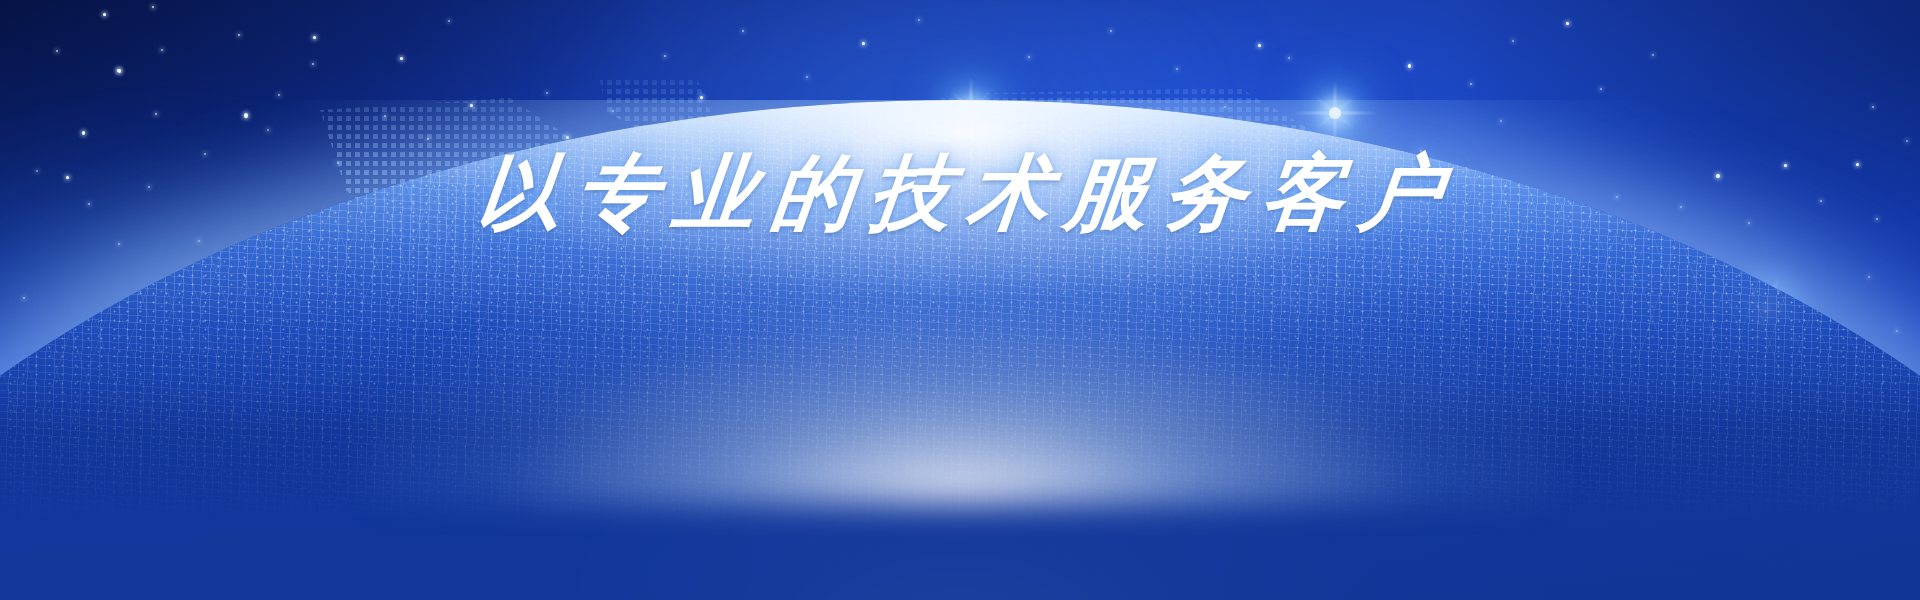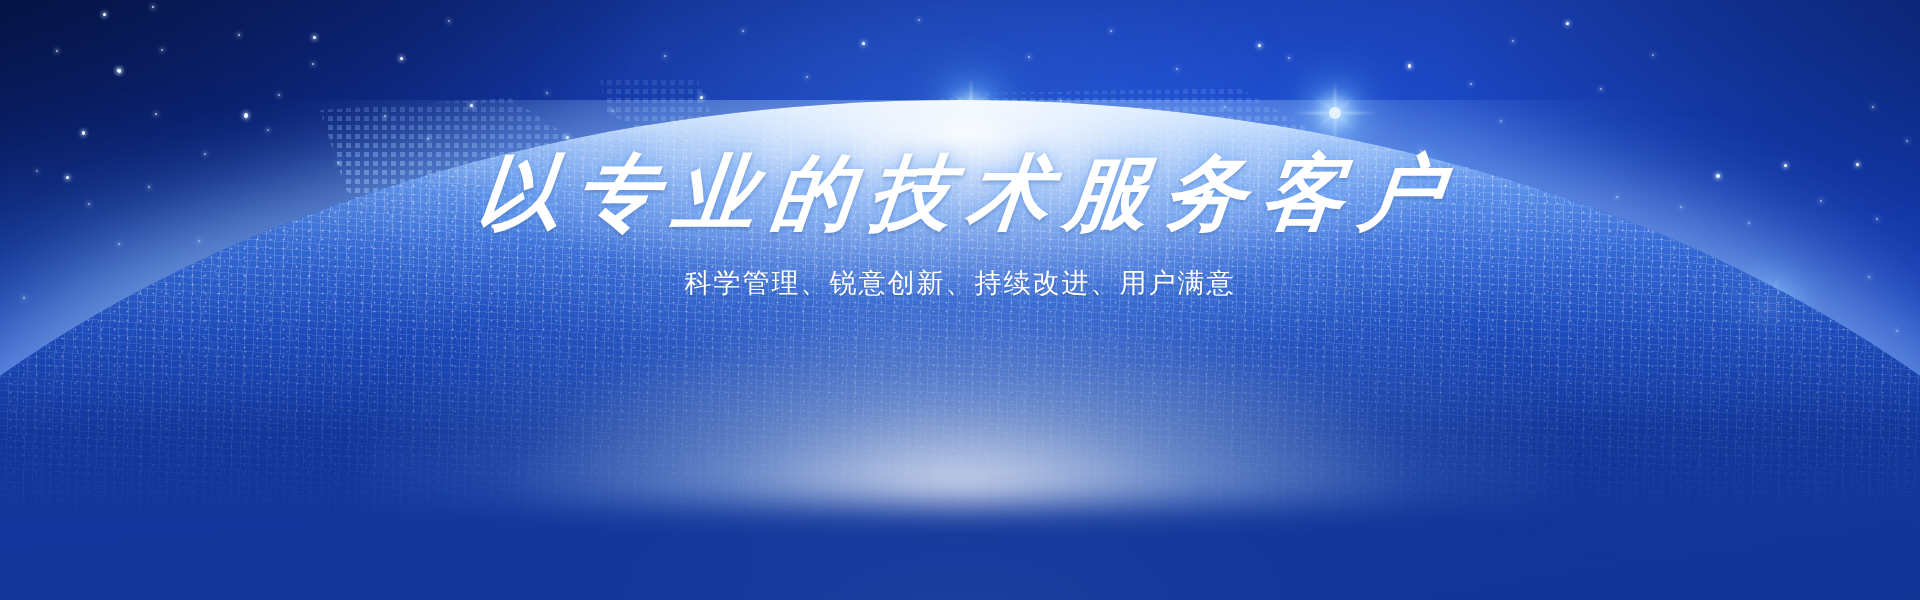--- a/index.html
+++ b/index.html
@@ -444,16 +444,15 @@
     <div class="globe"></div>
     <div class="city">
       <div class="city-inner"></div>
       <div class="city-speckle"></div>
     </div>
   </div>
   <div class="horizon-glow"></div>
 
   <div class="copy">
     <h1 class="headline">以专业的技术服务客户</h1>
-    <p class="subline">科学管理、锐意创新、持续改进、用户满意</p>
   </div>
 
 </div>
 
 </body></html>

